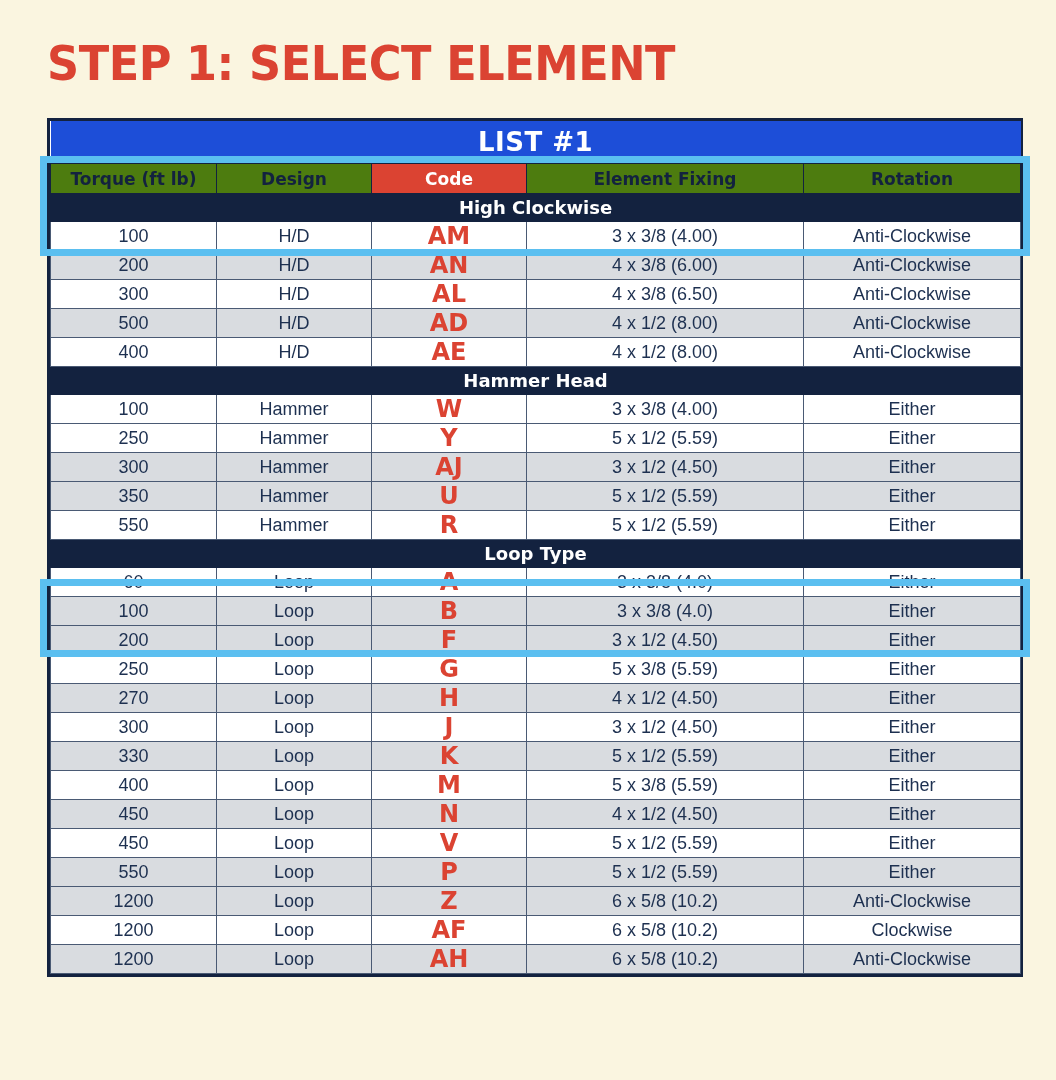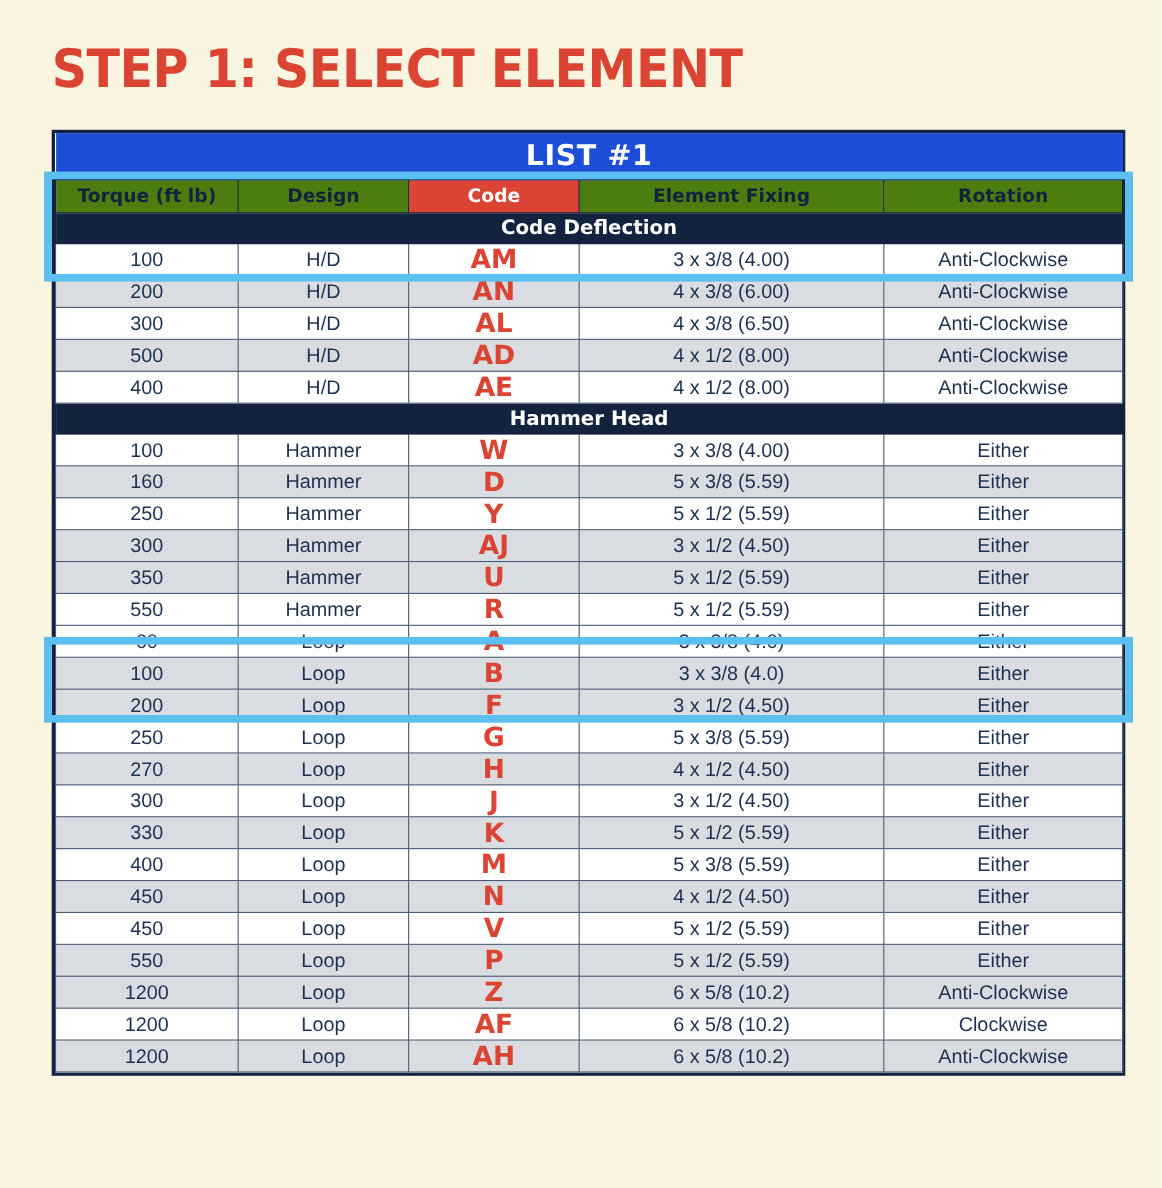--- a/index.html
+++ b/index.html
@@ -130,21 +130,21 @@
           <td colspan="5">LIST #1</td>
         </tr>
         <tr class="col-head">
           <td>Torque (ft lb)</td>
           <td>Design</td>
           <td class="code-head">Code</td>
           <td>Element Fixing</td>
           <td>Rotation</td>
         </tr>
         <tr class="section">
-          <td colspan="5">Code Deflection</td>
+          <td colspan="5">High Clockwise</td>
         </tr>
         <tr class="data odd">
           <td>100</td>
           <td>H/D</td>
           <td class="code-cell">AM</td>
           <td>3 x 3/8 (4.00)</td>
           <td>Anti-Clockwise</td>
         </tr>
         <tr class="data even">
           <td>200</td>
@@ -177,27 +177,20 @@
         <tr class="section">
           <td colspan="5">Hammer Head</td>
         </tr>
         <tr class="data odd">
           <td>100</td>
           <td>Hammer</td>
           <td class="code-cell">W</td>
           <td>3 x 3/8 (4.00)</td>
           <td>Either</td>
         </tr>
-        <tr class="data even">
-          <td>160</td>
-          <td>Hammer</td>
-          <td class="code-cell">D</td>
-          <td>5 x 3/8 (5.59)</td>
-          <td>Either</td>
-        </tr>
         <tr class="data odd">
           <td>250</td>
           <td>Hammer</td>
           <td class="code-cell">Y</td>
           <td>5 x 1/2 (5.59)</td>
           <td>Either</td>
         </tr>
         <tr class="data even">
           <td>300</td>
           <td>Hammer</td>
@@ -211,20 +204,23 @@
           <td class="code-cell">U</td>
           <td>5 x 1/2 (5.59)</td>
           <td>Either</td>
         </tr>
         <tr class="data odd">
           <td>550</td>
           <td>Hammer</td>
           <td class="code-cell">R</td>
           <td>5 x 1/2 (5.59)</td>
           <td>Either</td>
+        </tr>
+        <tr class="section">
+          <td colspan="5">Loop Type</td>
         </tr>
         <tr class="data odd">
           <td>60</td>
           <td>Loop</td>
           <td class="code-cell">A</td>
           <td>3 x 3/8 (4.0)</td>
           <td>Either</td>
         </tr>
         <tr class="data even">
           <td>100</td>

